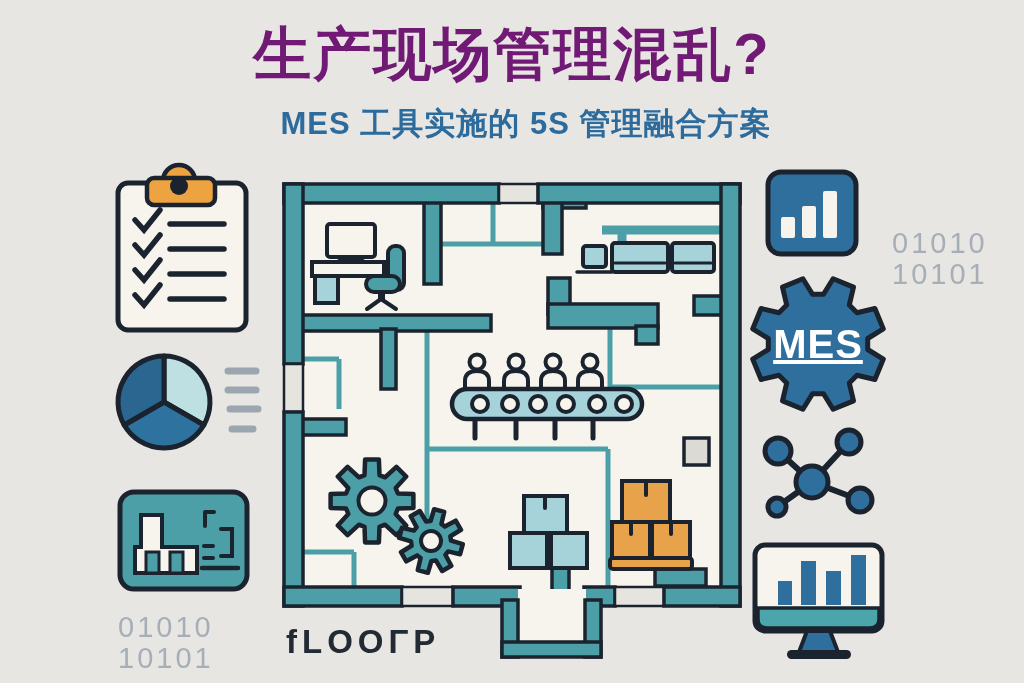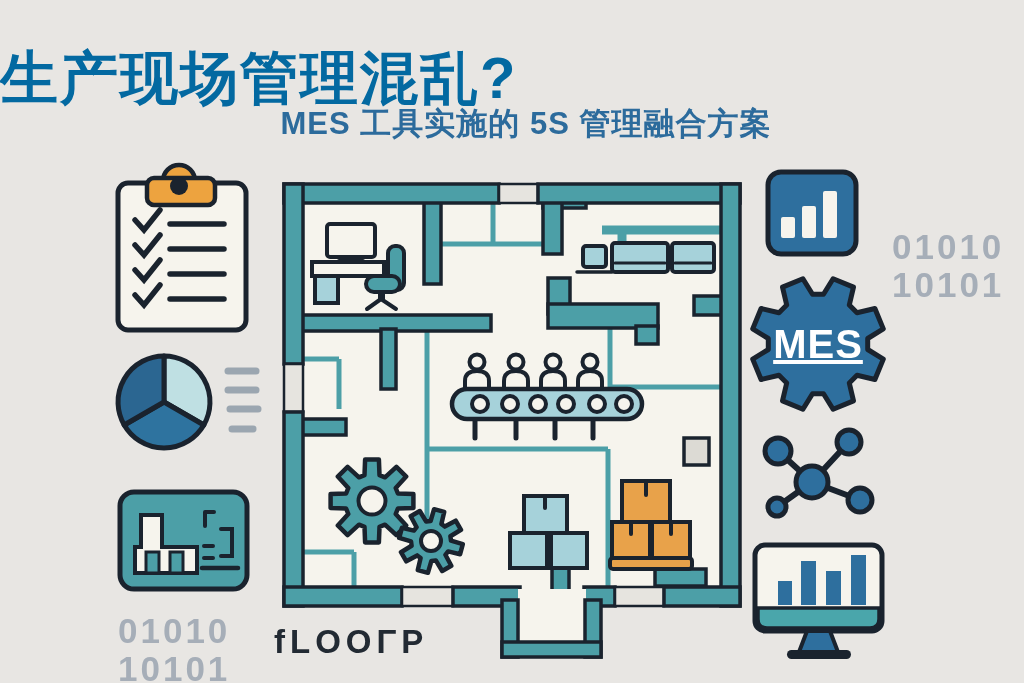--- a/index.html
+++ b/index.html
@@ -4,31 +4,31 @@
 <style>
   :root{
     --bg:#e8e6e3; --ink:#1a232e; --teal:#4c9fa7; --blue:#2e6f9e;
     --lblue:#a6d2da; --pale:#bfe0e3; --orange:#e8a24a; --cream:#f6f4ed;
     --gray:#a6aeb8; --sub:#2c6b9c;
   }
   html,body{margin:0;padding:0;background:#cfcfcf;font-family:"Liberation Sans",sans-serif;}
   .canvas{position:relative;width:1024px;height:683px;background:var(--bg);overflow:hidden;margin:0 auto;}
   .canvas svg{position:absolute;inset:0;width:100%;height:100%;display:block;}
 
-  .title{position:absolute;left:0;right:0;top:24px;text-align:left;
-    font-size:58px;font-weight:800;color:#0369a1;letter-spacing:2px;line-height:1.05;margin-top:24px;}
+  .title{position:absolute;left:0;right:0;top:24px;text-align:center;
+    font-size:58px;font-weight:800;color:#701a75;letter-spacing:2px;line-height:1.05;}
   .subtitle{position:absolute;left:0;right:0;top:103px;text-align:center;
     font-size:31px;font-weight:700;color:var(--sub);letter-spacing:1px;padding-left:28px;}
-  .binary{position:absolute;color:var(--gray);font-weight:700;font-size:35px;
+  .binary{position:absolute;color:var(--gray);font-weight:400;font-size:29px;
     letter-spacing:3px;line-height:1.08;}
   .binary-left{left:118px;top:612px;}
   .binary-right{left:892px;top:228px;}
   .mes-label{position:absolute;left:756px;top:322px;width:124px;text-align:center;
     font-size:40px;font-weight:800;color:#ffffff;letter-spacing:1px;text-decoration:underline;}
-  .caption{position:absolute;left:274px;top:623px;font-size:33px;font-weight:700;
+  .caption{position:absolute;left:286px;top:623px;font-size:33px;font-weight:700;
     color:#222a33;letter-spacing:5px;}
 
   
   .floor{fill:var(--cream);}
   .wall{fill:var(--teal);stroke:var(--ink);stroke-width:3.5;}
   .door{fill:#e6e4df;stroke:var(--ink);stroke-width:2.5;}
   .tline{stroke:var(--teal);stroke-width:5;fill:none;}
   .tline.thick{stroke-width:9;}
   .paper{fill:var(--cream);stroke:var(--ink);stroke-width:5;}
   .paper4{fill:var(--cream);stroke:var(--ink);stroke-width:4;}

